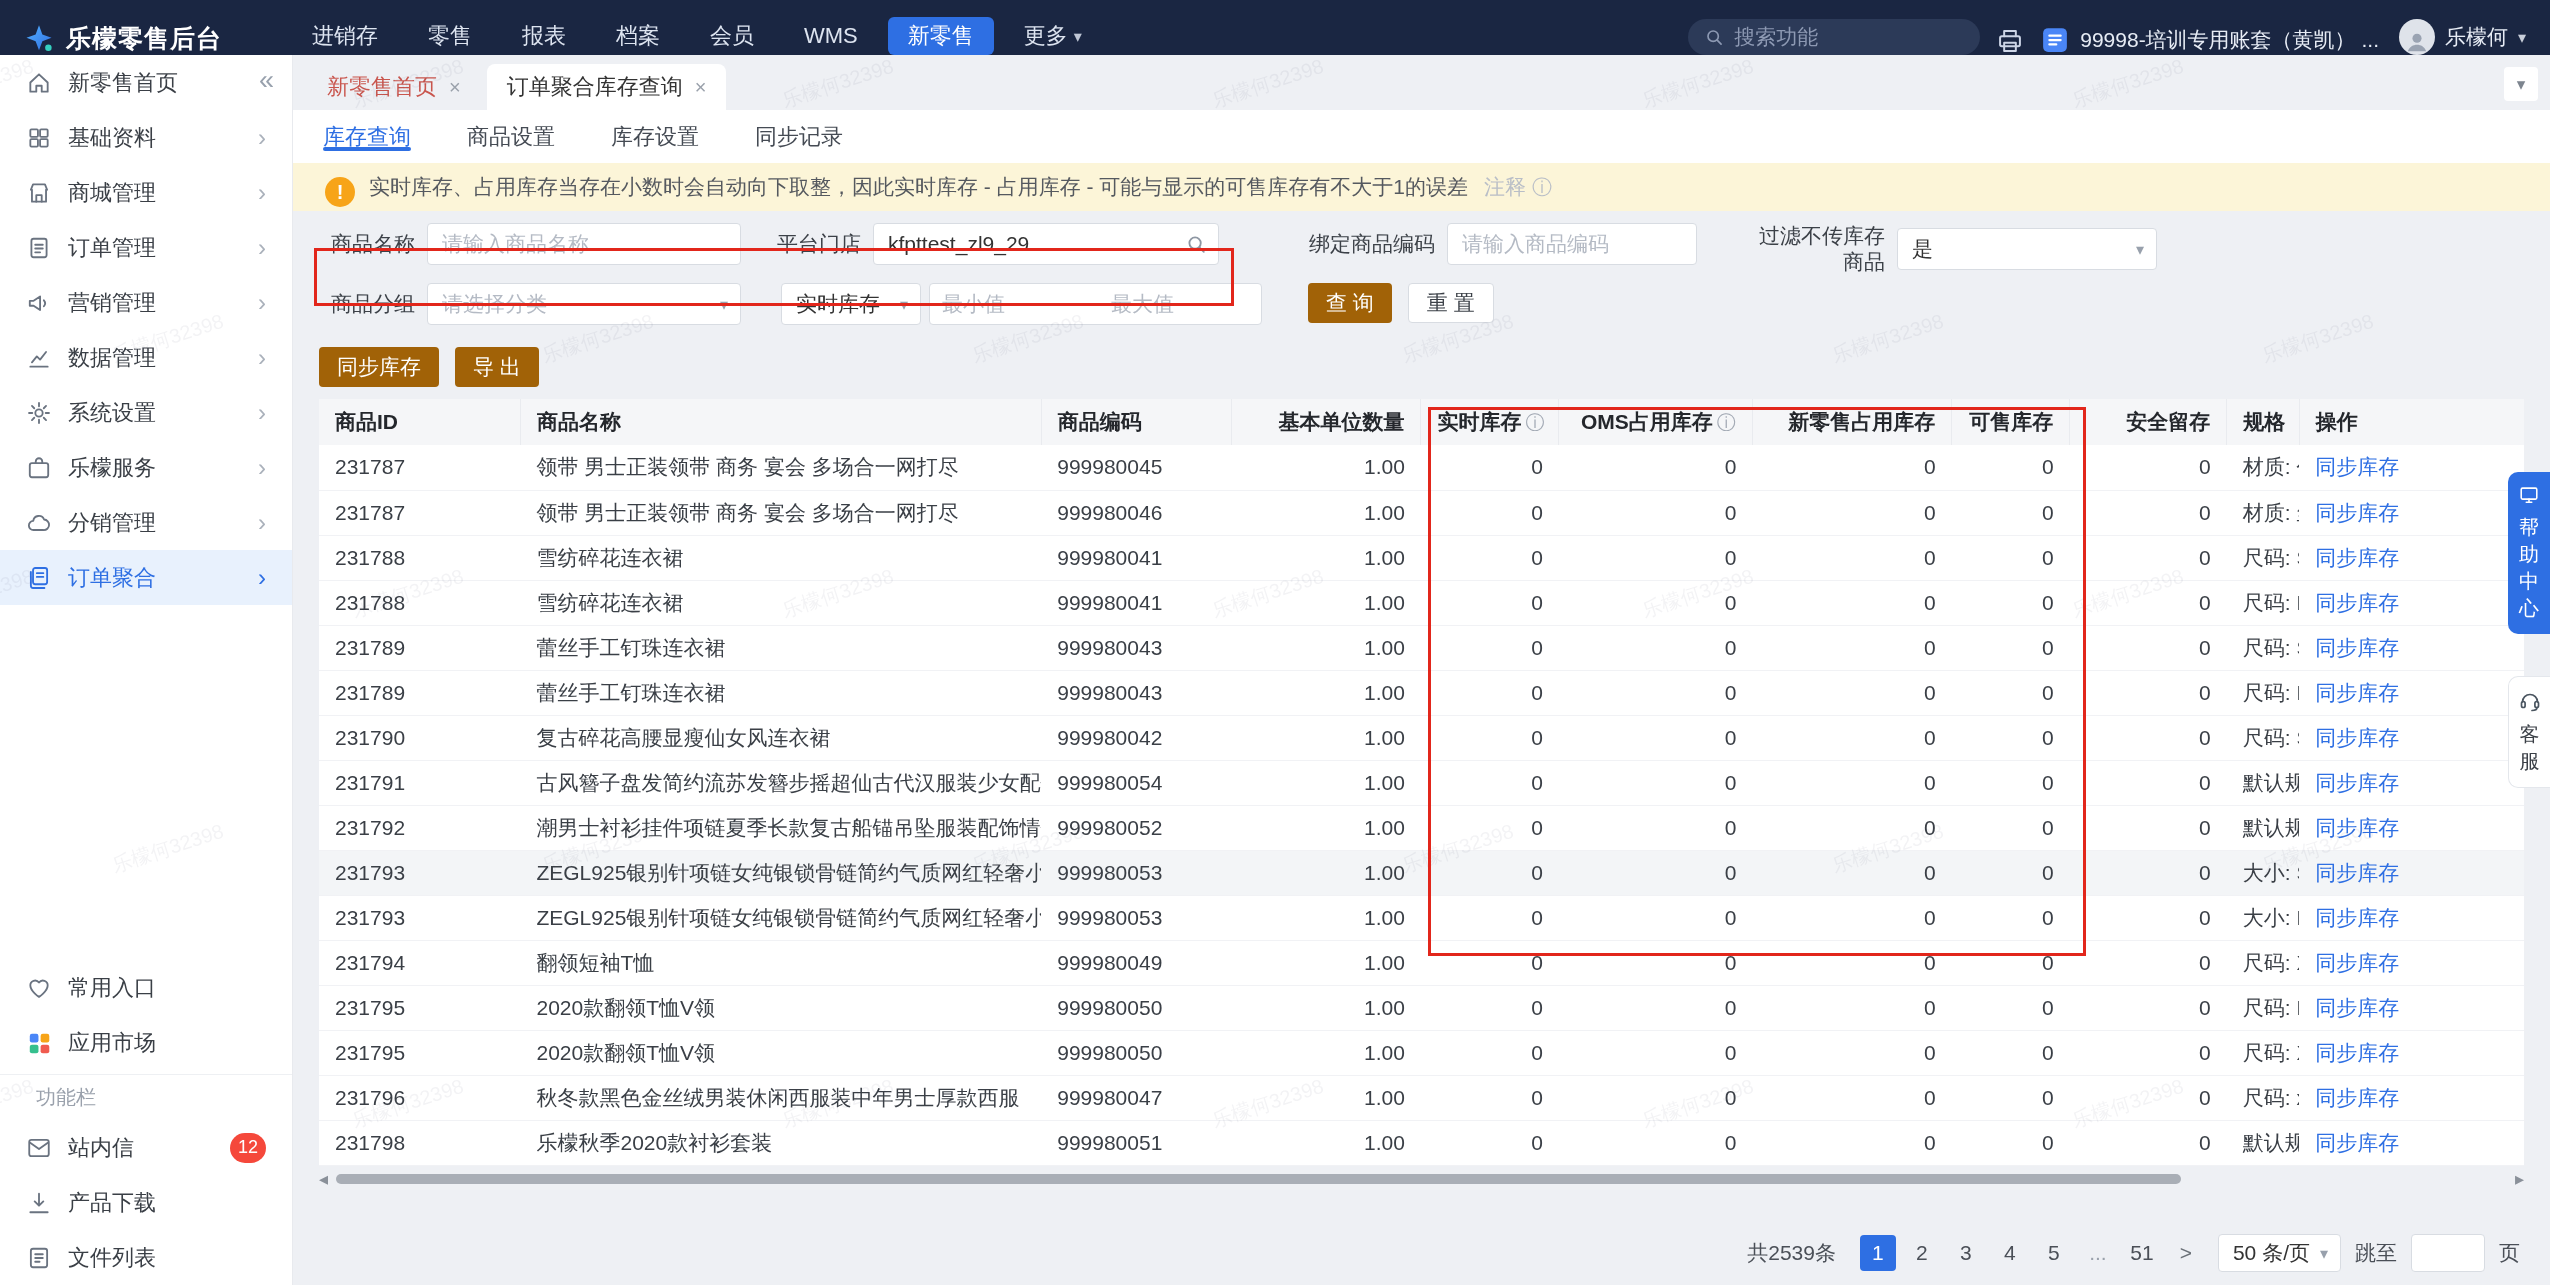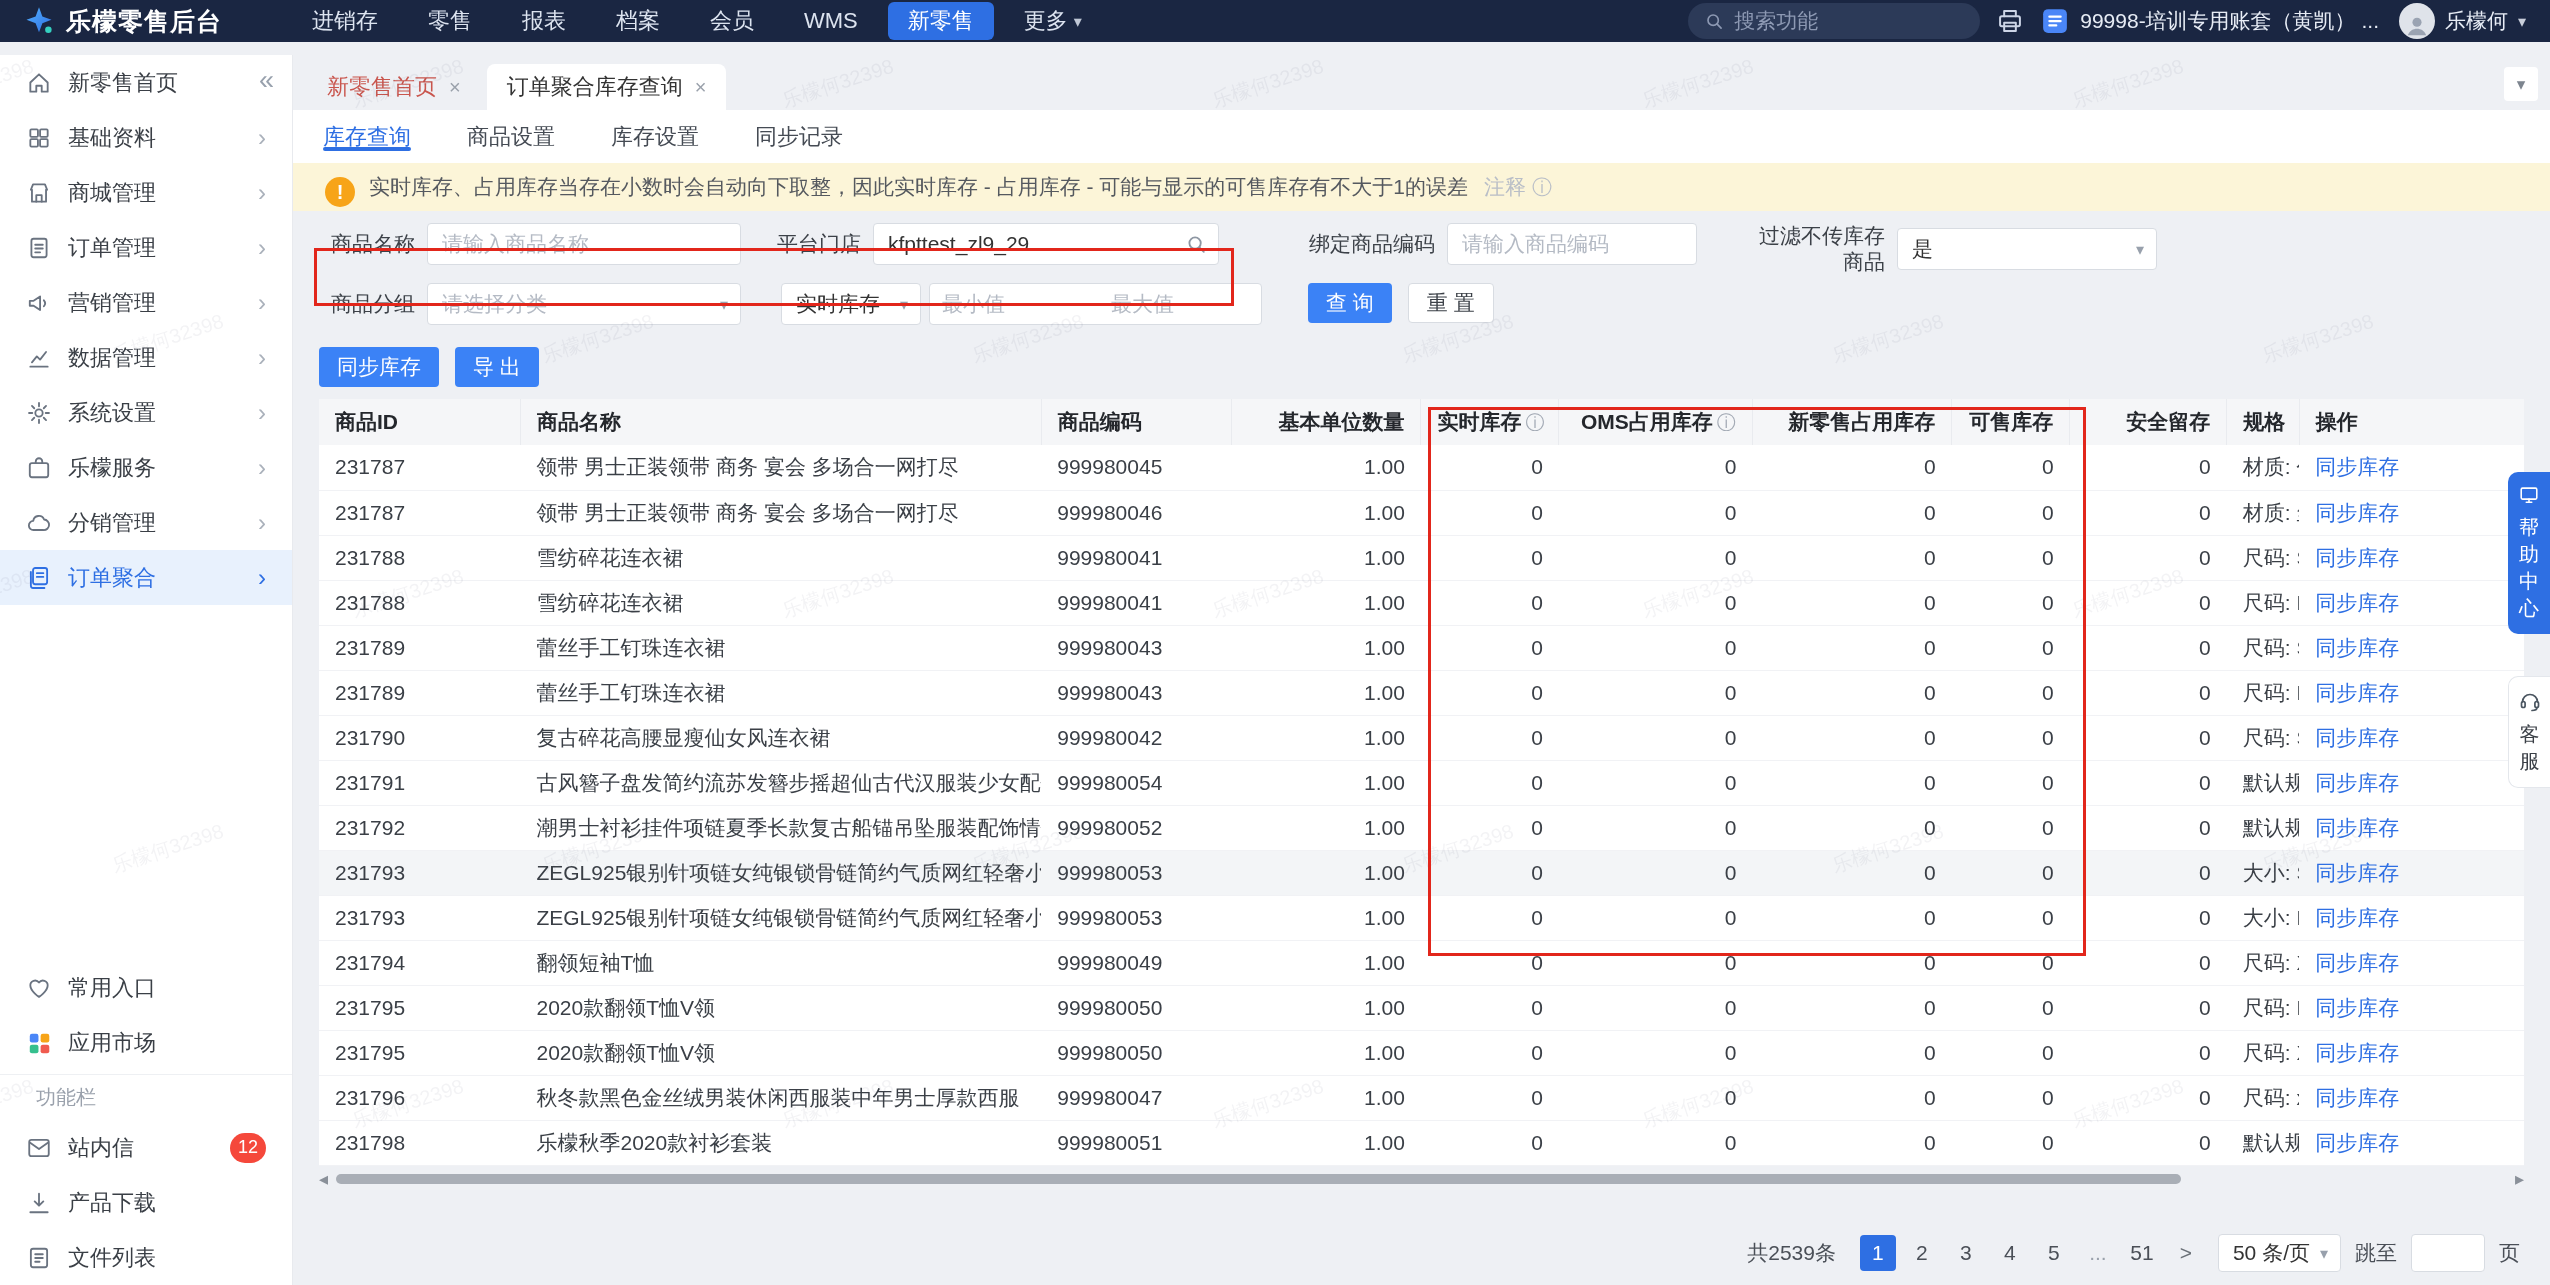--- a/index.html
+++ b/index.html
@@ -1,21 +1,21 @@
 <!DOCTYPE html>
 <html><head>
 <meta charset="utf-8">
 <style>
 *{margin:0;padding:0;box-sizing:border-box}
 html,body{width:2550px;height:1285px}
 body{font-family:"Liberation Sans","DejaVu Sans",sans-serif;background:#eef0f4;color:#333;overflow:hidden;position:relative;font-size:21px}
 button,input{font-family:inherit;font-size:inherit}
 a{text-decoration:none}
 
-.topbar{position:absolute;top:0;left:0;right:0;height:42px;background:#1a2642;display:flex;align-items:center;padding:0 24px;z-index:30}
+.topbar{position:absolute;top:0;left:0;right:0;height:55px;background:#1a2642;display:flex;align-items:flex-end;padding:0 24px;z-index:30}
 .logo{display:flex;align-items:center;gap:12px;width:268px;flex:none;cursor:pointer}
 .logo-ic{width:30px;height:30px}
 .logo-text{color:#fff;font-size:25px;font-weight:bold;letter-spacing:1px;white-space:nowrap}
 .tnav{display:flex;align-items:center;gap:10px}
 .tnav-item{height:38px;display:flex;align-items:center;gap:6px;padding:0 20px;border-radius:6px;color:#dde4f0;font-size:22px;cursor:pointer;white-space:nowrap}
 .tnav-item.active{background:#2e6fe3;color:#fff}
 .caret{font-size:16px;opacity:.85}
 .caret:empty{display:none}
 .tsearch{margin-left:auto;width:292px;height:36px;border-radius:18px;background:#2c3a58;display:flex;align-items:center;gap:10px;padding:0 16px;color:#8d99b3;flex:none}
 .tsearch svg{width:20px;height:20px;flex:none}
@@ -75,21 +75,21 @@
 .iwrap input{width:100%;padding-right:46px}
 .iwrap .in-ic{position:absolute;right:12px;top:10px;width:22px;height:22px;color:#8e97a3;cursor:pointer}
 .fselect{height:42px;border:1px solid #d8dce2;border-radius:4px;background:#fff;display:flex;align-items:center;justify-content:space-between;padding:0 12px 0 14px;cursor:pointer;color:#333;white-space:nowrap}
 .fselect .ph{color:#b4bac4}
 .sel-caret{color:#98a0ac;font-size:16px;margin-left:10px}
 .frange{height:42px;border:1px solid #d8dce2;border-radius:4px;background:#fff;display:flex;align-items:center;width:333px}
 .frange input{border:none;outline:none;flex:1;width:40%;padding:0 12px;font-size:21px;color:#333;background:transparent}
 .frange input::placeholder{color:#b4bac4}
 .rsep{color:#98a0ac}
 .btn{height:40px;border-radius:4px;border:none;padding:0 18px;font-size:21px;cursor:pointer;white-space:nowrap}
-.btn.primary{background:#3b82f6;color:#fff}
+.btn.primary{background:#a16207;color:#fff}
 .btn.ghost{background:#fff;border:1px solid #d8dce2;color:#3c4148}
 .ml24{margin-left:24px}.ml40{margin-left:40px}.ml46{margin-left:46px}.ml56{margin-left:56px}.ml76{margin-left:76px}.ml8{margin-left:8px}.ml16{margin-left:16px}
 .actions{padding:14px 26px 0;display:flex;gap:16px;flex:none}
 
 .table-wrap{margin:12px 26px 0;background:#fff;flex:none;overflow:hidden}
 table{border-collapse:collapse;table-layout:fixed;width:100%}
 th{height:46px;background:#f5f6f8;font-size:21px;font-weight:bold;color:#24272c;padding:0 16px;border-right:1px solid #e9ebef;white-space:nowrap;overflow:hidden}
 th:last-child{border-right:none}
 td{height:45px;font-size:21px;color:#3a3f46;padding:0 16px;border-bottom:1px solid #f1f2f5;white-space:nowrap;overflow:hidden}
 .al{text-align:left}.ar{text-align:right}

